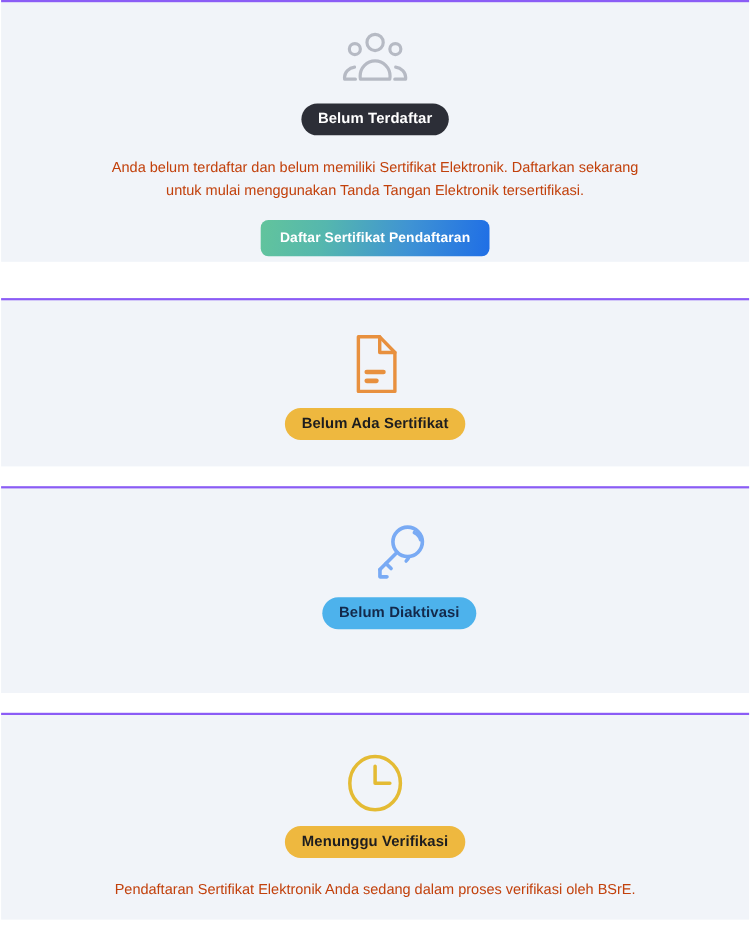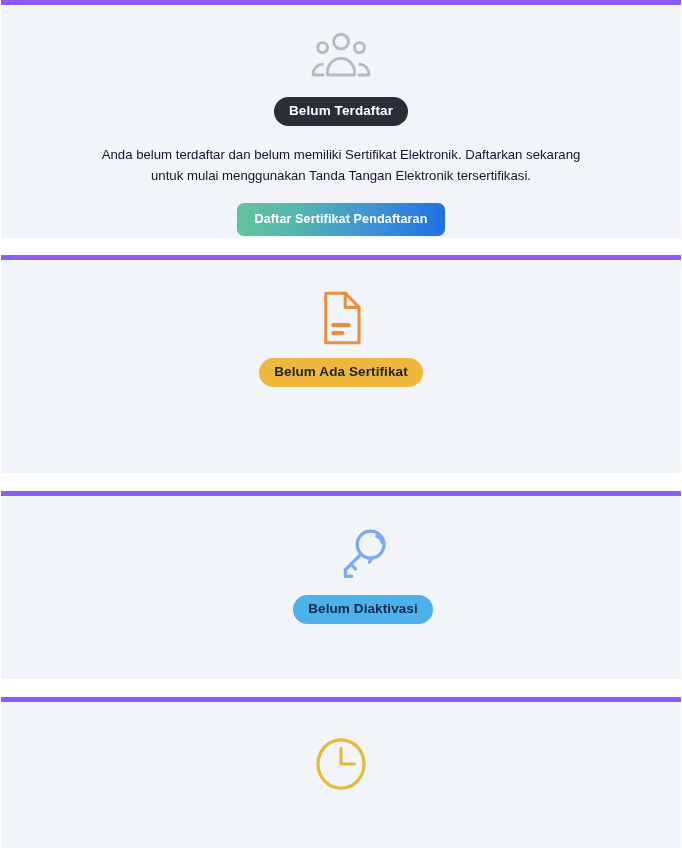--- a/index.html
+++ b/index.html
@@ -19,30 +19,30 @@
     background: #ffffff;
     display: flex;
     flex-direction: column;
     overflow: hidden;
   }
 
   
   .card {
     position: relative;
     background: #f1f4f9;
-    border-top: 5px solid #8b5cf6;
+    border-top: 2px solid #8b5cf6;
     margin: 0 1px;
     display: flex;
     flex-direction: column;
     align-items: center;
     text-align: center;
     flex: 0 0 auto;
   }
   .card--registered  { height: 238px; padding-top: 27px; }
-  .card--nocert      { height: 218px; margin-top: 17px; padding-top: 31px; }
+  .card--nocert      { height: 153px; margin-top: 33px; padding-top: 31px; }
   .card--inactive    { height: 188px; margin-top: 18px; padding-top: 31px; padding-left: 44px; }
   .card--verifying   { height: 188px; margin-top: 18px; padding-top: 34px; }
 
   
   .icon-wrap {
     display: block;
     line-height: 0;
   }
   .icon-wrap svg { display: block; }
 
@@ -56,21 +56,21 @@
     line-height: 1;
     padding: 7px 15px 8px;
     white-space: nowrap;
   }
   .badge--dark  { background: #2c2e37; color: #ffffff; }
   .badge--amber { background: #eeb83f; color: #1d1d1f; }
   .badge--blue  { background: #4db2ec; color: #13294b; }
 
   
   .desc {
-    color: #0f172a;
+    color: #c2410c;
     font-size: 13.2px;
     line-height: 21px;
     max-width: 536px;
     padding: 0 16px;
   }
 
   
   .btn-primary {
     display: inline-block;
     border: 0;
@@ -169,18 +169,20 @@
 
     <span class="icon-wrap">
       <svg width="56" height="56" viewBox="0 0 56 56" fill="none" stroke="#e4bb34" stroke-width="3.2" stroke-linecap="round" stroke-linejoin="round">
         <ellipse cx="28" cy="28" rx="23" ry="24.2"></ellipse>
         <path d="M28 12.6V28h13.4"></path>
       </svg>
     </span>
 
     <div class="sp-11"></div>
 
+    <span class="badge badge--amber">Menunggu Verifikasi</span>
 
     <div class="sp-18"></div>
 
+    <p class="desc">Pendaftaran Sertifikat Elektronik Anda sedang dalam proses verifikasi oleh BSrE.</p>
   </section>
 
 </div>
 
 </body></html>

